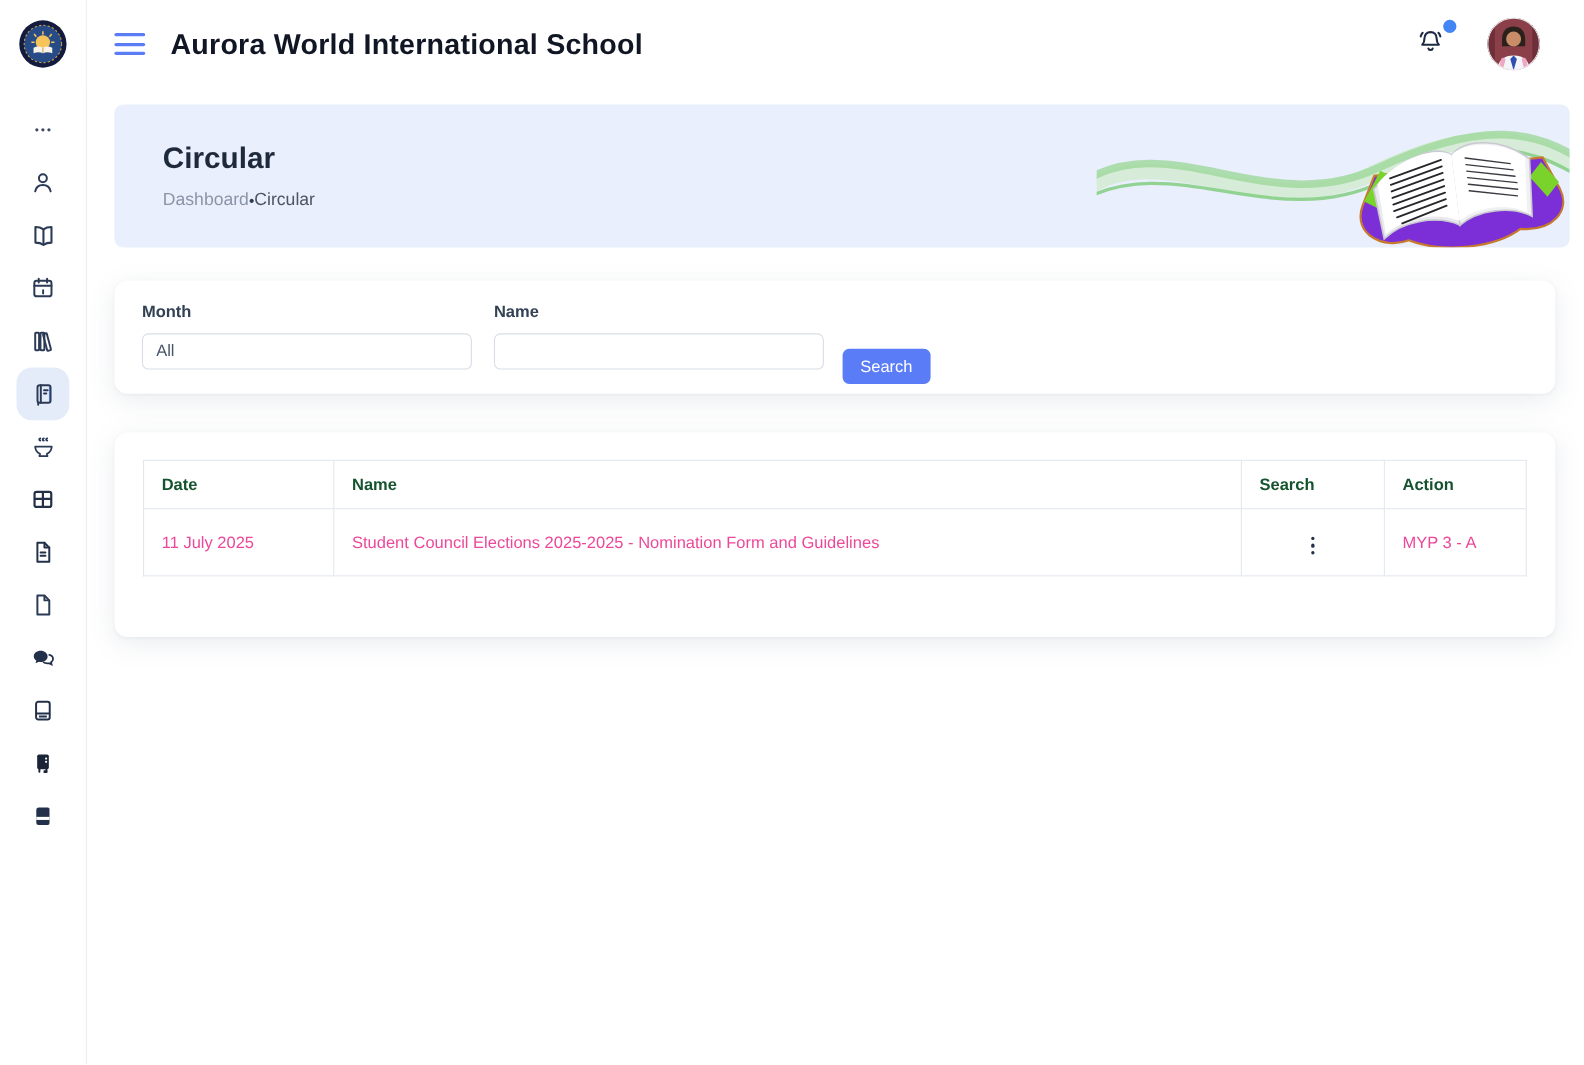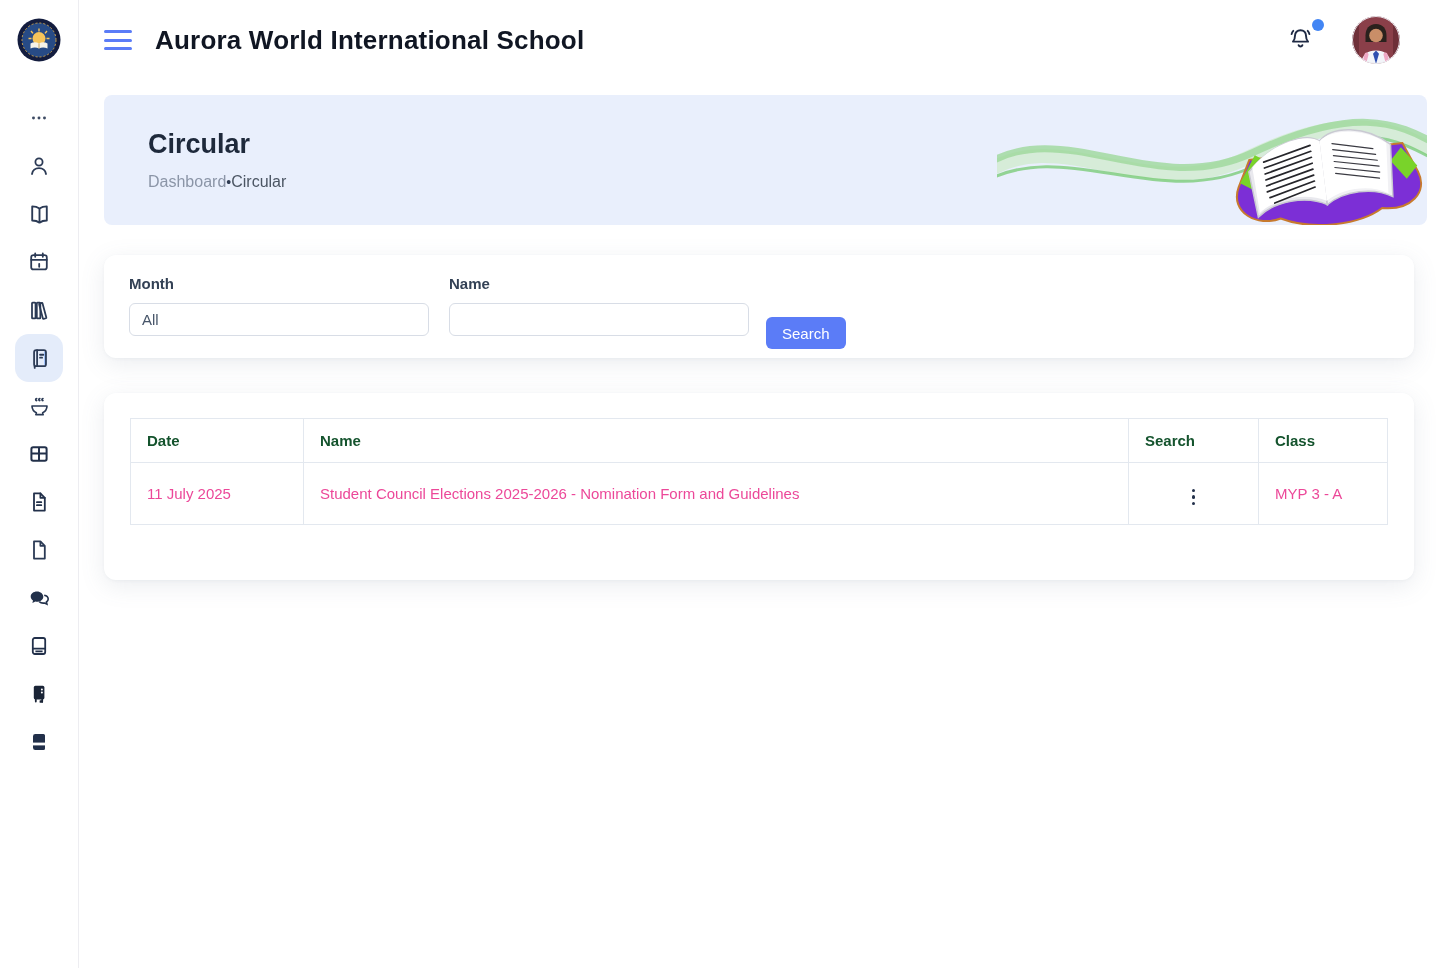--- a/index.html
+++ b/index.html
@@ -280,27 +280,27 @@
             <col class="col-date">
             <col class="col-name">
             <col class="col-action">
             <col class="col-class">
           </colgroup>
         <thead>
           <tr>
             <th>Date</th>
             <th>Name</th>
             <th>Search</th>
-            <th>Class</th>
+            <th>Action</th>
           </tr>
         </thead>
         <tbody>
           <tr>
             <td>11 July 2025</td>
-            <td>Student Council Elections 2025-2026 - Nomination Form and Guidelines</td>
+            <td>Student Council Elections 2025-2025 - Nomination Form and Guidelines</td>
             <td class="action-cell">
               <button class="kebab">
                   <i></i>
                   <i></i>
                   <i></i>
                 </button>
             </td>
             <td>MYP 3 - A</td>
           </tr>
         </tbody>

